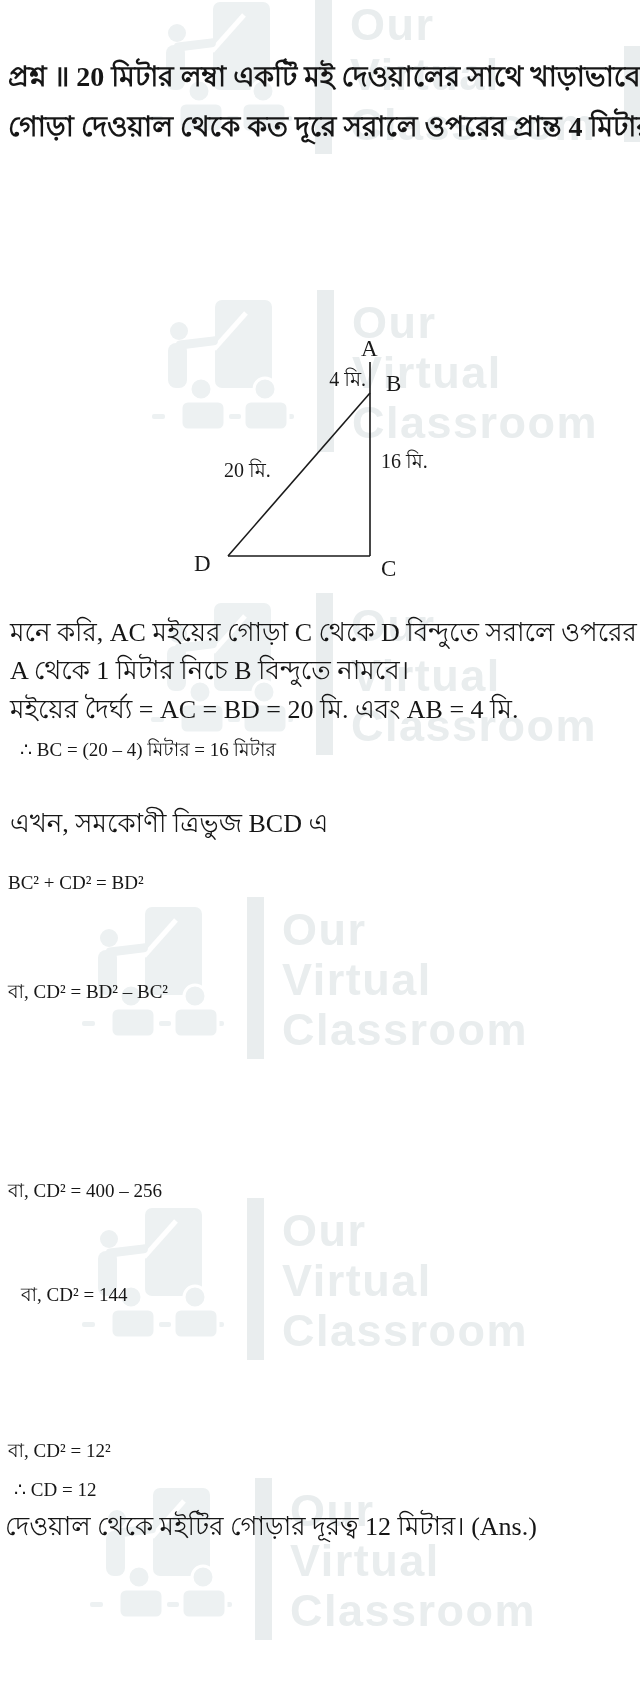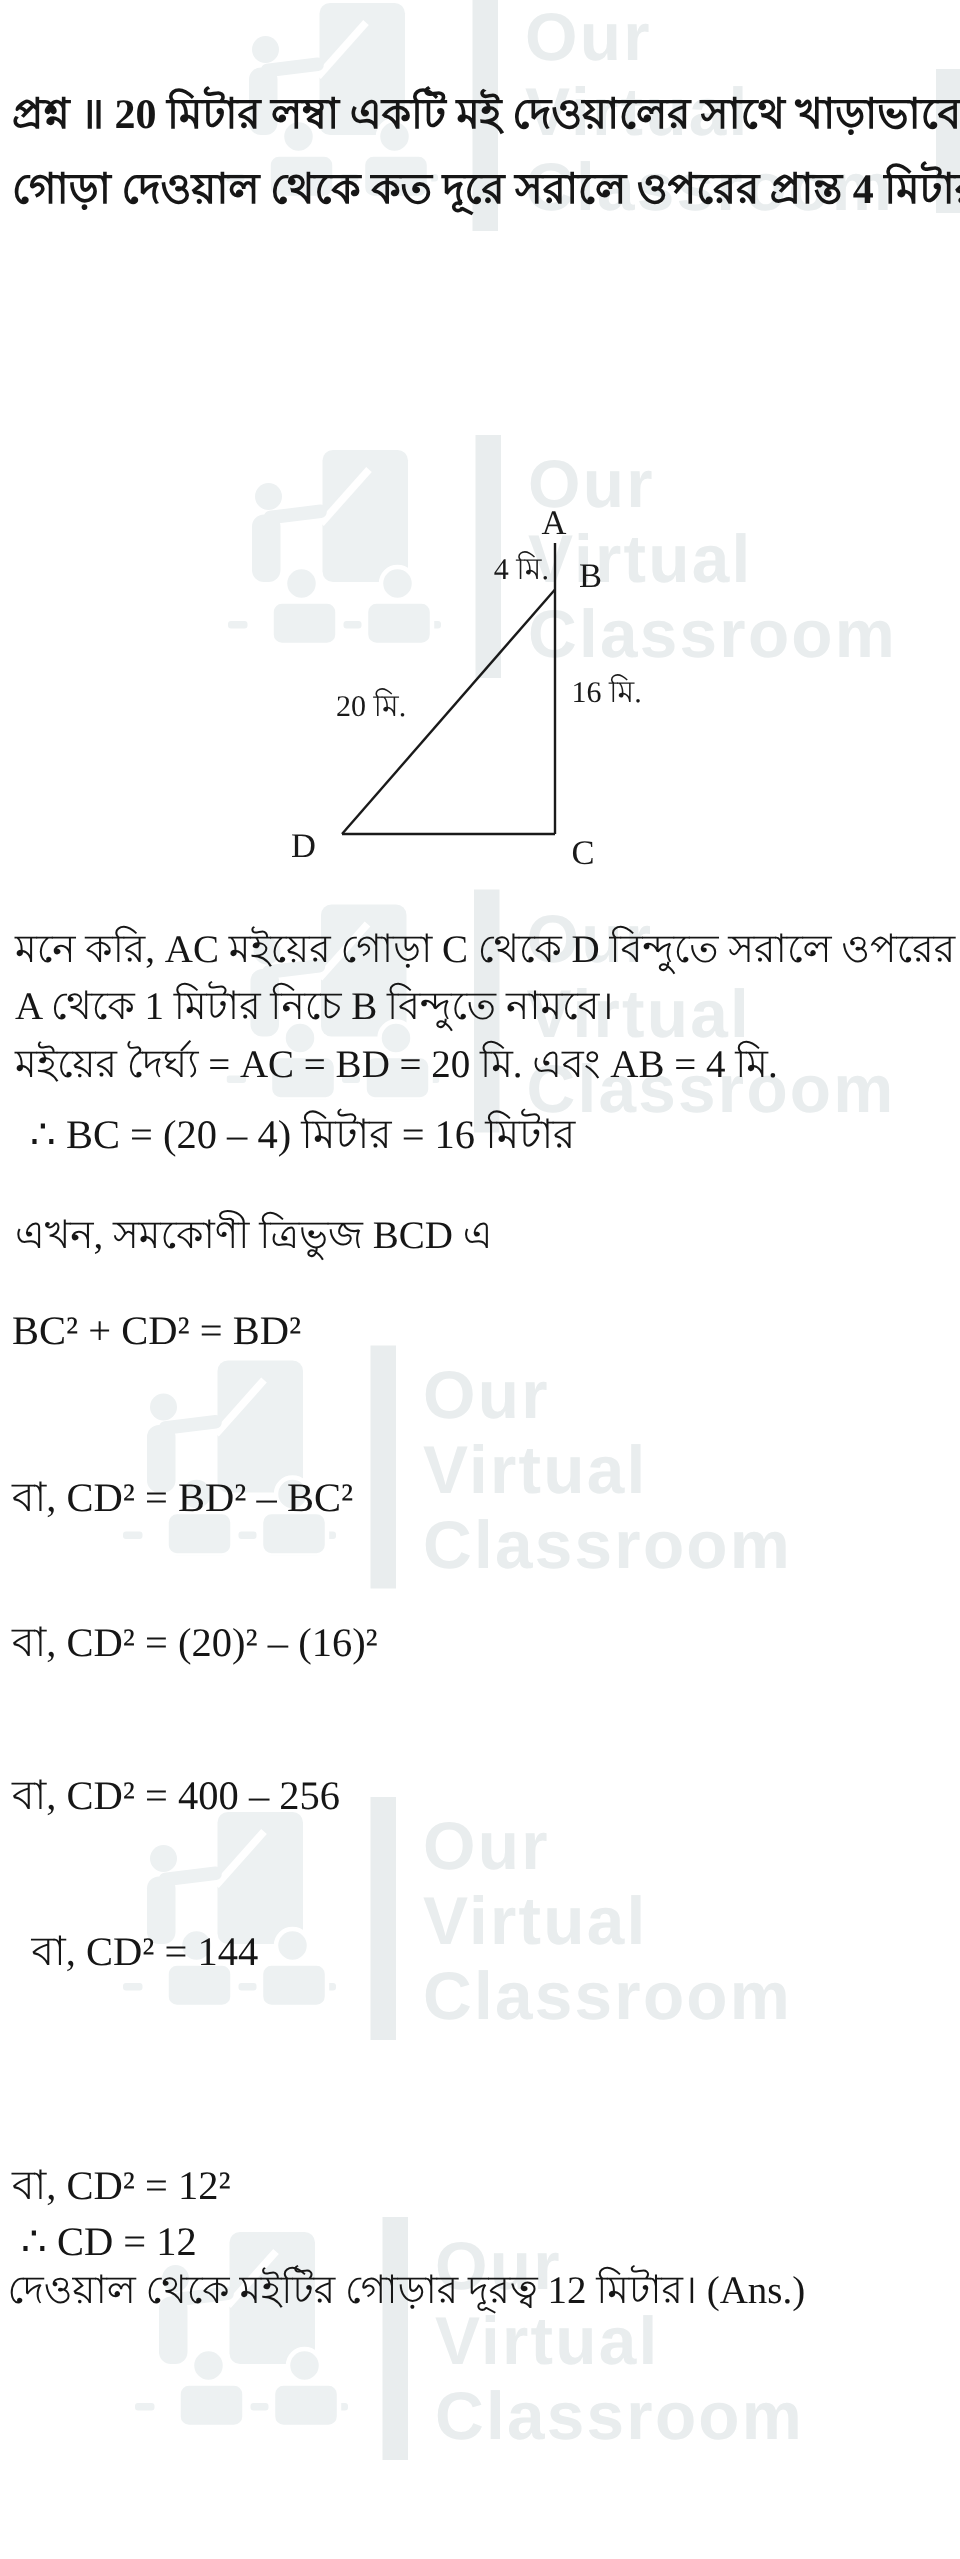--- a/index.html
+++ b/index.html
@@ -20,21 +20,21 @@
     position:absolute;left:200px;top:0;
     font-family:"Liberation Sans","DejaVu Sans",sans-serif;
     font-weight:800;font-size:45px;line-height:50px;
     letter-spacing:1.5px;color:#e9edee;white-space:nowrap;
   }
   .wm-frag{position:absolute;background:#e9edee;}
   
   .txt{position:absolute;white-space:nowrap;z-index:2;}
   .q{font-weight:700;font-size:28px;line-height:42px;}
   .body-line{font-size:26px;}
-  .math-line{font-size:27px;}
+  .math-line{font-size:19px;}
   .ans-tag{font-weight:400;}
   
   #diagram{position:absolute;left:150px;top:270px;z-index:2;}
   #diagram line{stroke:#1a1a1a;stroke-width:1.6;}
   #diagram text{fill:#1a1a1a;font-family:"Liberation Serif","DejaVu Serif",serif;}
   .vtx{font-size:23px;}
   .side{font-size:20px;}
 </style>
 </head>
 <body>
@@ -147,21 +147,20 @@
     <text class="side" x="74" y="207">20 মি.</text>
   </svg>
 
   <div class="txt body-line" style="left:10px;top:612px">মনে করি, AC মইয়ের গোড়া C থেকে D বিন্দুতে সরালে ওপরের প্রান্ত</div>
   <div class="txt body-line" style="left:10px;top:650px">A থেকে 1 মিটার নিচে B বিন্দুতে নামবে।</div>
   <div class="txt body-line" style="left:10px;top:689px">মইয়ের দৈর্ঘ্য = AC = BD = 20 মি. এবং AB = 4 মি.</div>
   <div class="txt math-line" style="left:20px;top:735px">∴ BC = (20 – 4) মিটার = 16 মিটার</div>
   <div class="txt body-line" style="left:10px;top:803px">এখন, সমকোণী ত্রিভুজ BCD এ</div>
   <div class="txt math-line" style="left:8px;top:872px">BC² + CD² = BD²</div>
   <div class="txt math-line" style="left:8px;top:977px">বা, CD² = BD² – BC²</div>
-  <div class="txt math-line" style="left:8px;top:1074px">বা, CD² = (20)² – (16)²</div>
   <div class="txt math-line" style="left:8px;top:1176px">বা, CD² = 400 – 256</div>
   <div class="txt math-line" style="left:21px;top:1280px">বা, CD² = 144</div>
   <div class="txt math-line" style="left:8px;top:1436px">বা, CD² = 12²</div>
   <div class="txt math-line" style="left:14px;top:1478px">∴ CD = 12</div>
   <div class="txt body-line" style="left:5px;top:1506px">
     <span>দেওয়াল থেকে মইটির গোড়ার দূরত্ব 12 মিটার।</span>
     <span class="ans-tag">(Ans.)</span>
   </div>
 
 </div>

